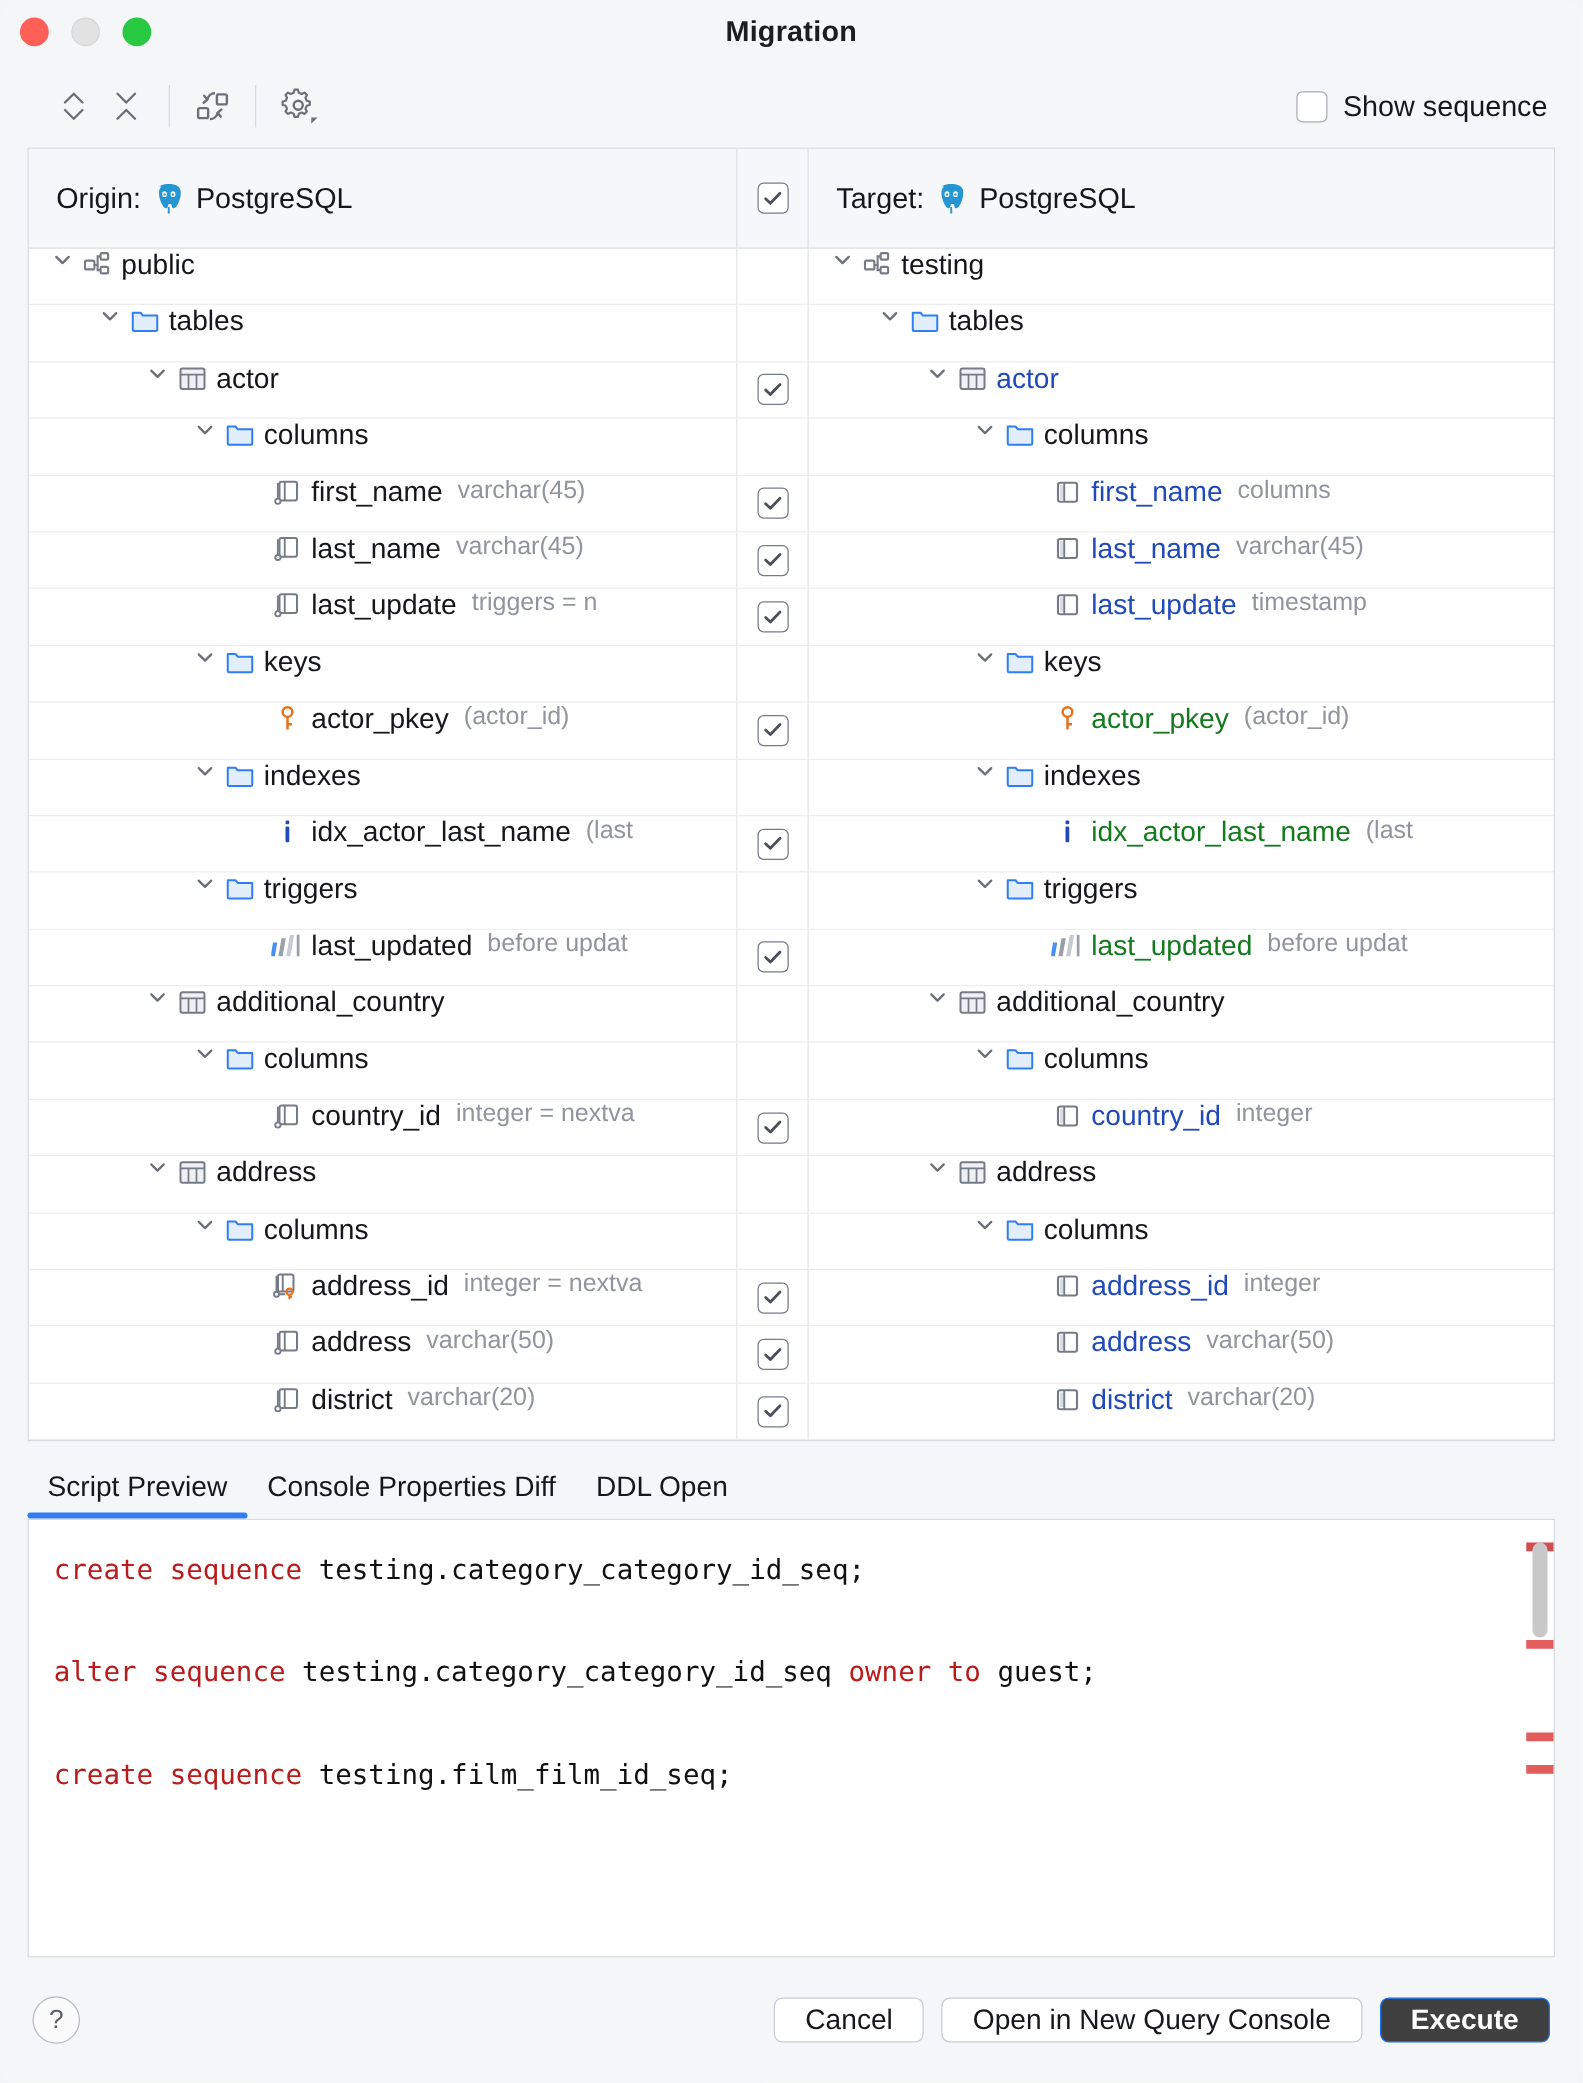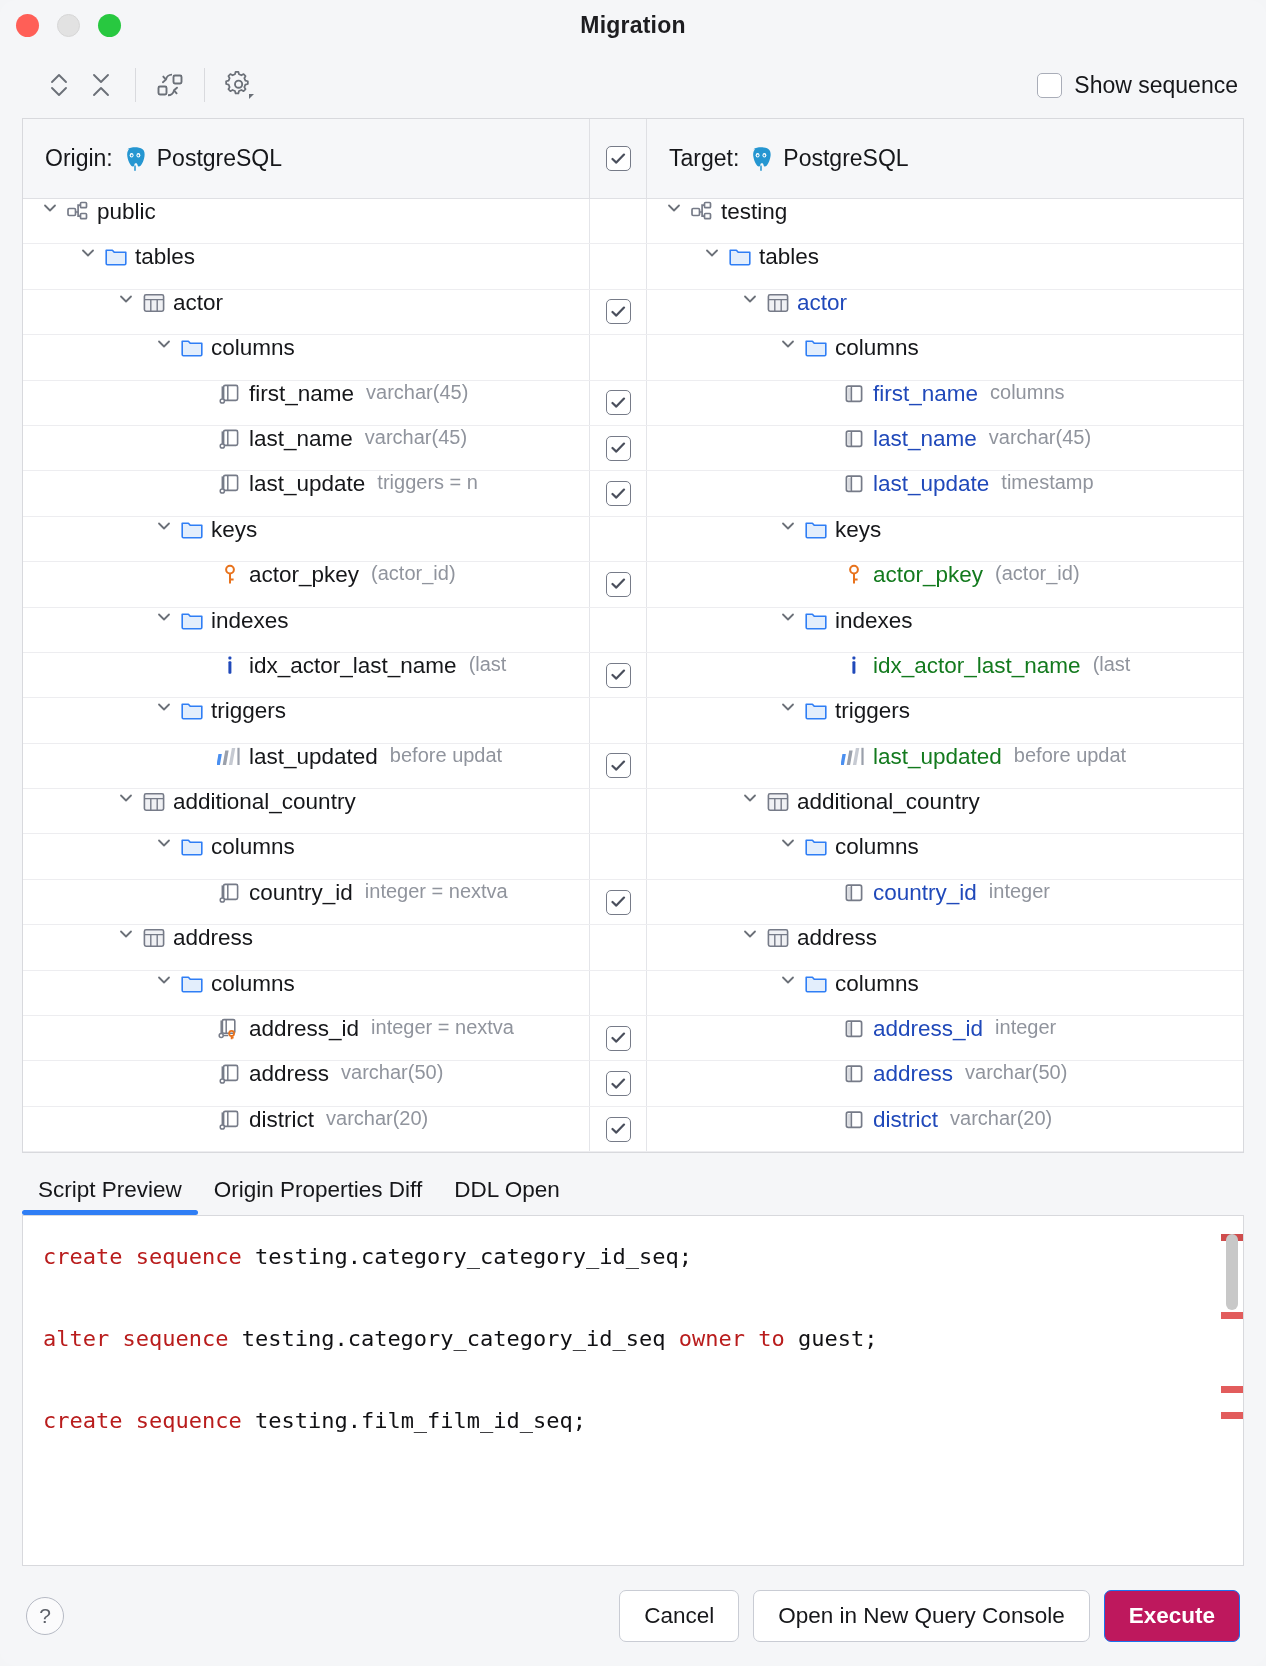--- a/index.html
+++ b/index.html
@@ -195,31 +195,31 @@
     padding: 0 26px;
     gap: 14px;
   }
   .help-btn {
     width: 38px; height: 38px; border-radius: 50%;
     border: 1.6px solid #b6bac4; background: #fbfbfc;
     display: flex; align-items: center; justify-content: center;
     font-size: 21px; color: #5c6068;
   }
   .btn {
-    height: 52px;
+    height: 36px;
     border-radius: 7px;
     display: flex; align-items: center; justify-content: center;
     font-size: 22.5px;
     padding: 0 24px;
     border: 1px solid #c9ccd4;
     background: #ffffff;
     color: #16171a;
   }
   .btn.primary {
-    background: #be185d; border-color: #1a73f0; color: #ffffff; font-weight: bold;
+    background: #404040; border-color: #1a73f0; color: #ffffff; font-weight: bold;
   }
 </style>
 </head>
 <body>
 
 <div id="window">
 
   <div class="titlebar">
     <div class="lights">
       <div class="light red"></div>
@@ -1220,21 +1220,21 @@
               <span class="ntype">varchar(20)</span>
             </div>
           </div>
         </div>
       </div>
   </div>
 
   <div class="tabs-wrap">
     <div class="tabs" id="tabs">
         <div class="tab active">Script Preview</div>
-        <div class="tab">Origin Properties Diff</div>
+        <div class="tab">Console Properties Diff</div>
         <div class="tab">DDL Open</div>
       </div>
   </div>
 
   <div class="editor-wrap">
     <div class="editor" id="editor"><div><span class="kw">create sequence</span><span> testing.category_category_id_seq;</span></div><div>&nbsp;</div><div><span class="kw">alter sequence</span><span> testing.category_category_id_seq </span><span class="kw">owner to</span><span> guest;</span></div><div>&nbsp;</div><div><span class="kw">create sequence</span><span> testing.film_film_id_seq;</span></div></div>
     <div class="scrollbar">
       <div class="sb-mark dark" style="top:18px"></div>
       <div class="sb-thumb"></div>
       <div class="sb-mark" style="top:96px"></div>

